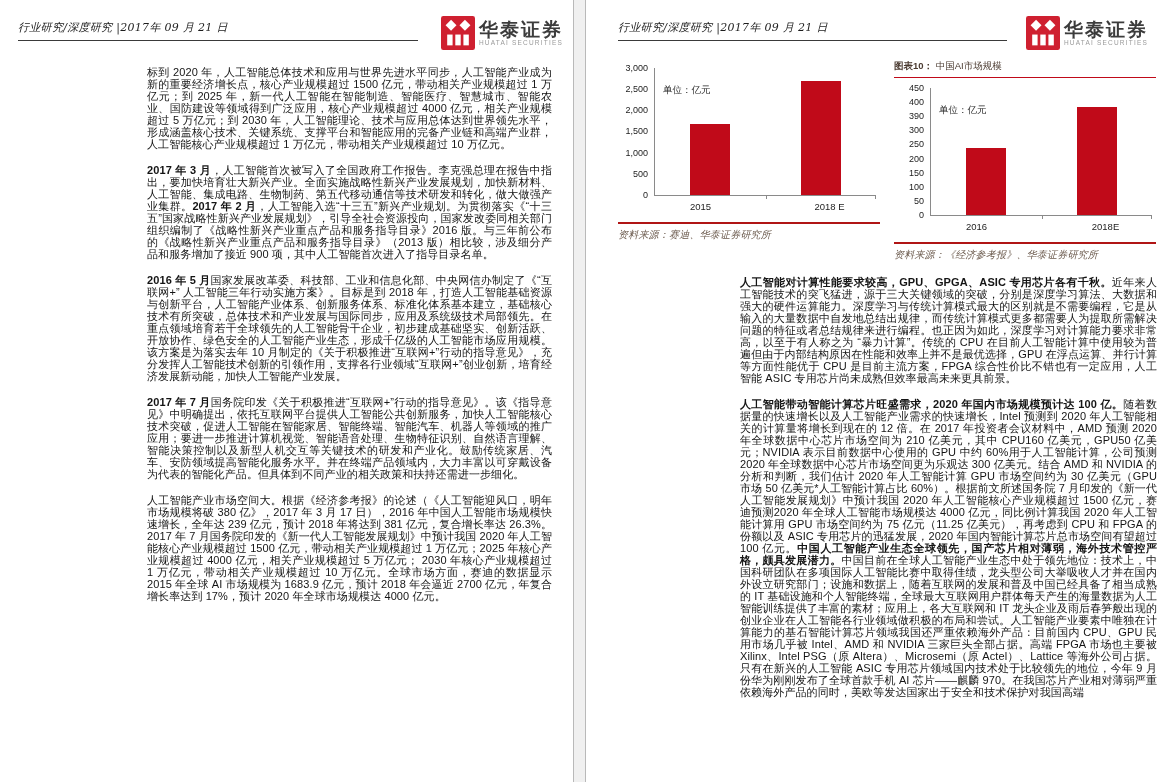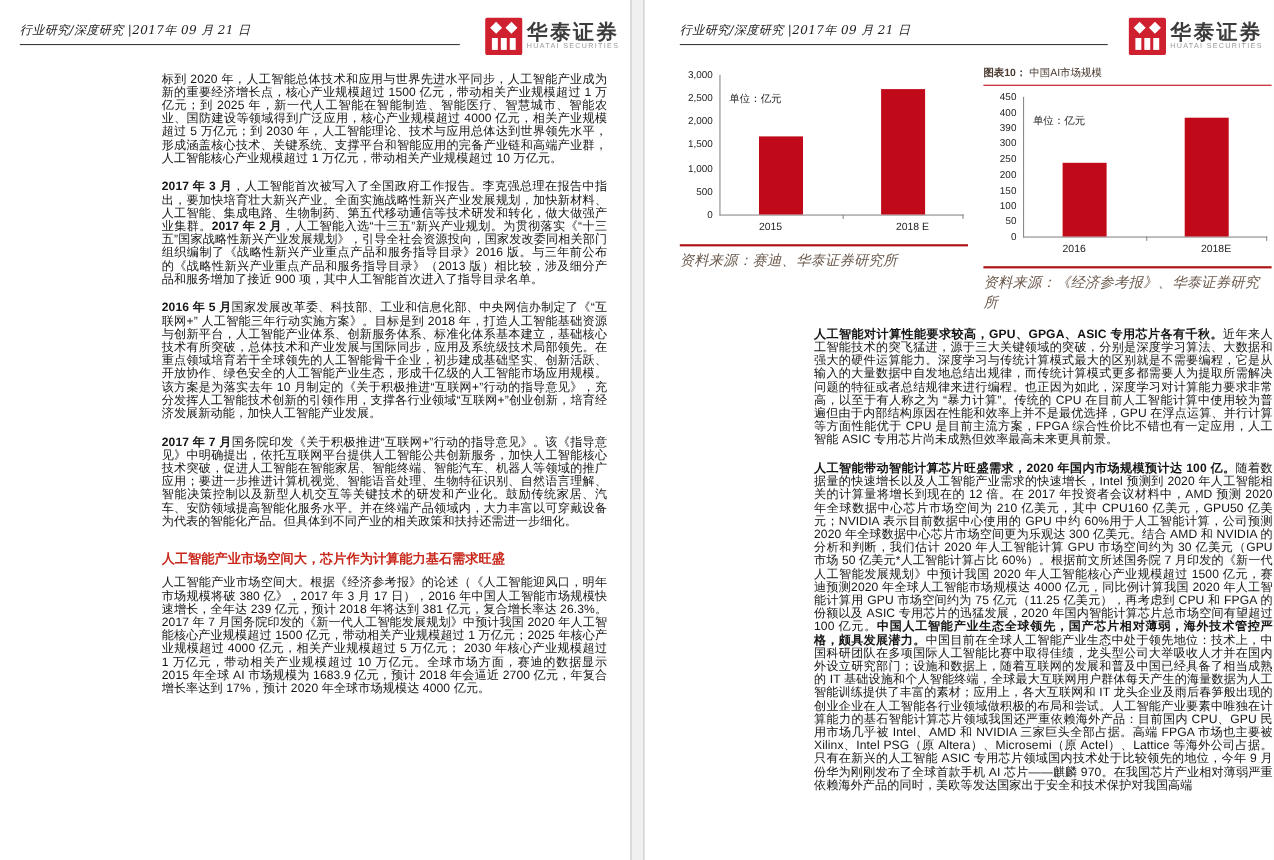--- a/index.html
+++ b/index.html
@@ -44,21 +44,21 @@
   .plotwrap { flex:1; padding-right:4px; }
   .plot { height:128px; border-left:1px solid #8a8a8a; border-bottom:1px solid #8a8a8a;
     position:relative; display:flex; align-items:flex-end; justify-content:space-around; }
   .plot::after { content:""; position:absolute; left:50%; bottom:-4px; width:1px; height:4px; background:#8a8a8a; }
   .plot::before { content:""; position:absolute; right:0; bottom:-4px; width:1px; height:4px; background:#8a8a8a; }
   .unit-label { position:absolute; top:16px; left:8px; font-size:9.5px; color:#1d1d1d; }
   .bar { width:40px; background:#c00a19; }
   .xlabels { display:flex; justify-content:space-around; margin-top:5px;gap:36px; }
   .xlabel { font-size:9.5px; color:#1d1d1d; width:60px; text-align:center; }
   .fig-bottomline { border-top:2px solid #b01515; margin-top:10px; }
-  .fig-source { font-size:13px; font-style:italic; color:#6b5a4d; margin-top:4px; letter-spacing:0.2px; }
+  .fig-source { font-size:10px; font-style:italic; color:#6b5a4d; margin-top:4px; letter-spacing:0.2px; }
 </style>
 </head>
 <body>
 
 <div class="spread">
 
   <div class="page page-left">
     <div class="page-header">
       <div class="header-meta">行业研究/深度研究 |2017年 09 月 21 日</div>
       <div class="logo">
@@ -74,21 +74,20 @@
           <div class="logo-cn">华泰证券</div>
           <div class="logo-en">HUATAI SECURITIES</div>
         </div>
       </div>
     </div>
     <div class="body-col">
         <p class="para"><span>标到 2020 年，人工智能总体技术和应用与世界先进水平同步，人工智能产业成为新的重要经济增长点，核心产业规模超过 1500 亿元，带动相关产业规模超过 1 万亿元；到 2025 年，新一代人工智能在智能制造、智能医疗、智慧城市、智能农业、国防建设等领域得到广泛应用，核心产业规模超过 4000 亿元，相关产业规模超过 5 万亿元；到 2030 年，人工智能理论、技术与应用总体达到世界领先水平，形成涵盖核心技术、关键系统、支撑平台和智能应用的完备产业链和高端产业群，人工智能核心产业规模超过 1 万亿元，带动相关产业规模超过 10 万亿元。</span></p>
         <p class="para"><span class="b">2017 年 3 月</span><span>，人工智能首次被写入了全国政府工作报告。李克强总理在报告中指出，要加快培育壮大新兴产业。全面实施战略性新兴产业发展规划，加快新材料、人工智能、集成电路、生物制药、第五代移动通信等技术研发和转化，做大做强产业集群。</span><span class="b">2017 年 2 月</span><span>，人工智能入选“十三五”新兴产业规划。为贯彻落实《“十三五”国家战略性新兴产业发展规划》，引导全社会资源投向，国家发改委同相关部门组织编制了《战略性新兴产业重点产品和服务指导目录》2016 版。与三年前公布的《战略性新兴产业重点产品和服务指导目录》（2013 版）相比较，涉及细分产品和服务增加了接近 900 项，其中人工智能首次进入了指导目录名单。</span></p>
         <p class="para"><span class="b">2016 年 5 月</span><span>国家发展改革委、科技部、工业和信息化部、中央网信办制定了《“互联网+” 人工智能三年行动实施方案》。目标是到 2018 年，打造人工智能基础资源与创新平台，人工智能产业体系、创新服务体系、标准化体系基本建立，基础核心技术有所突破，总体技术和产业发展与国际同步，应用及系统级技术局部领先。在重点领域培育若干全球领先的人工智能骨干企业，初步建成基础坚实、创新活跃、开放协作、绿色安全的人工智能产业生态，形成千亿级的人工智能市场应用规模。该方案是为落实去年 10 月制定的《关于积极推进“互联网+”行动的指导意见》，充分发挥人工智能技术创新的引领作用，支撑各行业领域“互联网+”创业创新，培育经济发展新动能，加快人工智能产业发展。</span></p>
         <p class="para"><span class="b">2017 年 7 月</span><span>国务院印发《关于积极推进“互联网+”行动的指导意见》。该《指导意见》中明确提出，依托互联网平台提供人工智能公共创新服务，加快人工智能核心技术突破，促进人工智能在智能家居、智能终端、智能汽车、机器人等领域的推广应用；要进一步推进计算机视觉、智能语音处理、生物特征识别、自然语言理解、智能决策控制以及新型人机交互等关键技术的研发和产业化。鼓励传统家居、汽车、安防领域提高智能化服务水平。并在终端产品领域内，大力丰富以可穿戴设备为代表的智能化产品。但具体到不同产业的相关政策和扶持还需进一步细化。</span></p>
-        <h2 class="section-heading"><span class="b">人工智能产业市场空间大，芯片作为计算能力基石需求旺盛</span></h2>
         <p class="para"><span>人工智能产业市场空间大。根据《经济参考报》的论述（《人工智能迎风口，明年市场规模将破 380 亿》，2017 年 3 月 17 日），2016 年中国人工智能市场规模快速增长，全年达 239 亿元，预计 2018 年将达到 381 亿元，复合增长率达 26.3%。2017 年 7 月国务院印发的《新一代人工智能发展规划》中预计我国 2020 年人工智能核心产业规模超过 1500 亿元，带动相关产业规模超过 1 万亿元；2025 年核心产业规模超过 4000 亿元，相关产业规模超过 5 万亿元； 2030 年核心产业规模超过 1 万亿元，带动相关产业规模超过 10 万亿元。全球市场方面，赛迪的数据显示 2015 年全球 AI 市场规模为 1683.9 亿元，预计 2018 年会逼近 2700 亿元，年复合增长率达到 17%，预计 2020 年全球市场规模达 4000 亿元。</span></p>
       </div>
   </div>
 
   <div class="gutter"></div>
 
   <div class="page page-right">
     <div class="page-header">
       <div class="header-meta">行业研究/深度研究 |2017年 09 月 21 日</div>
       <div class="logo">

